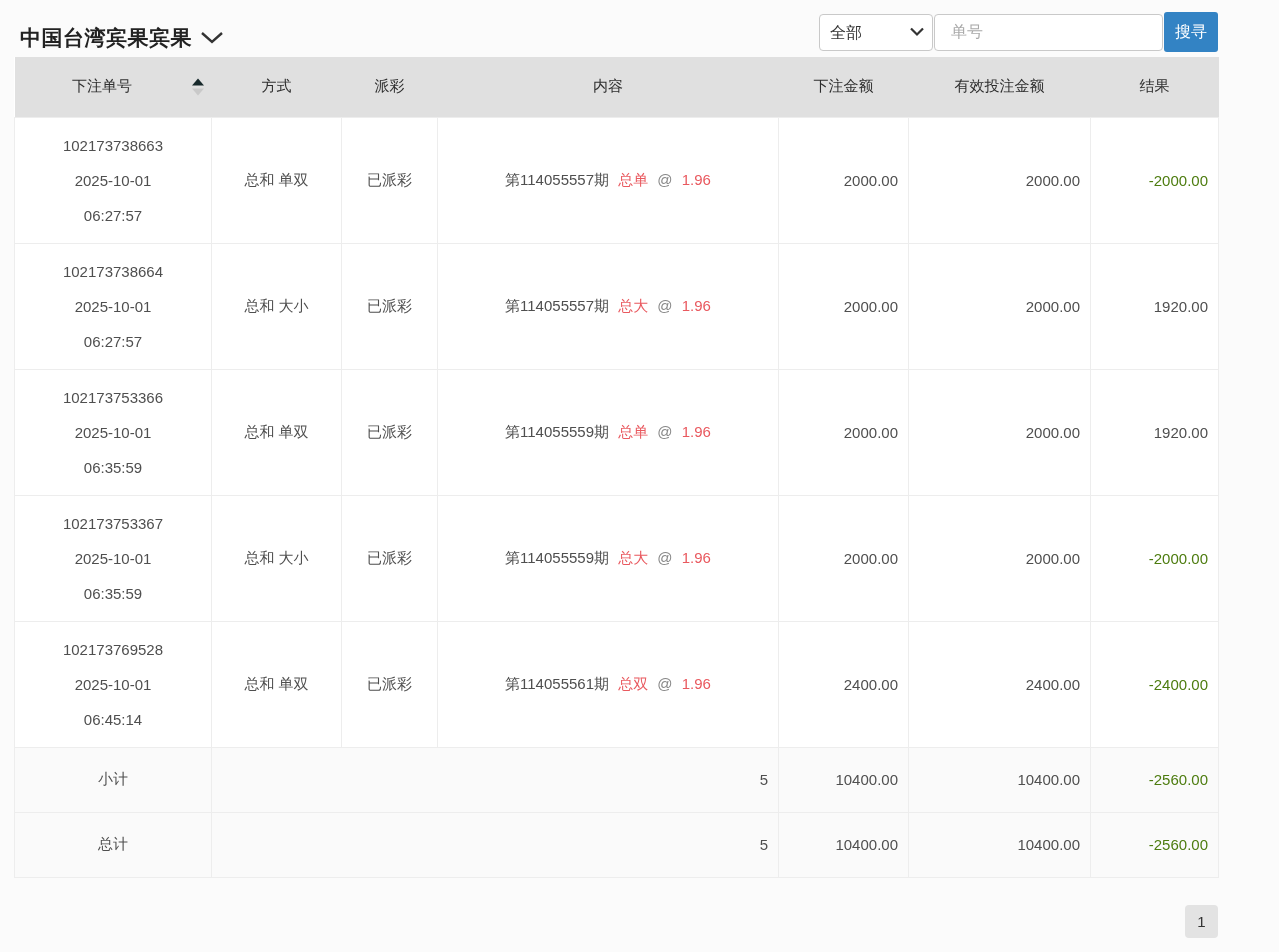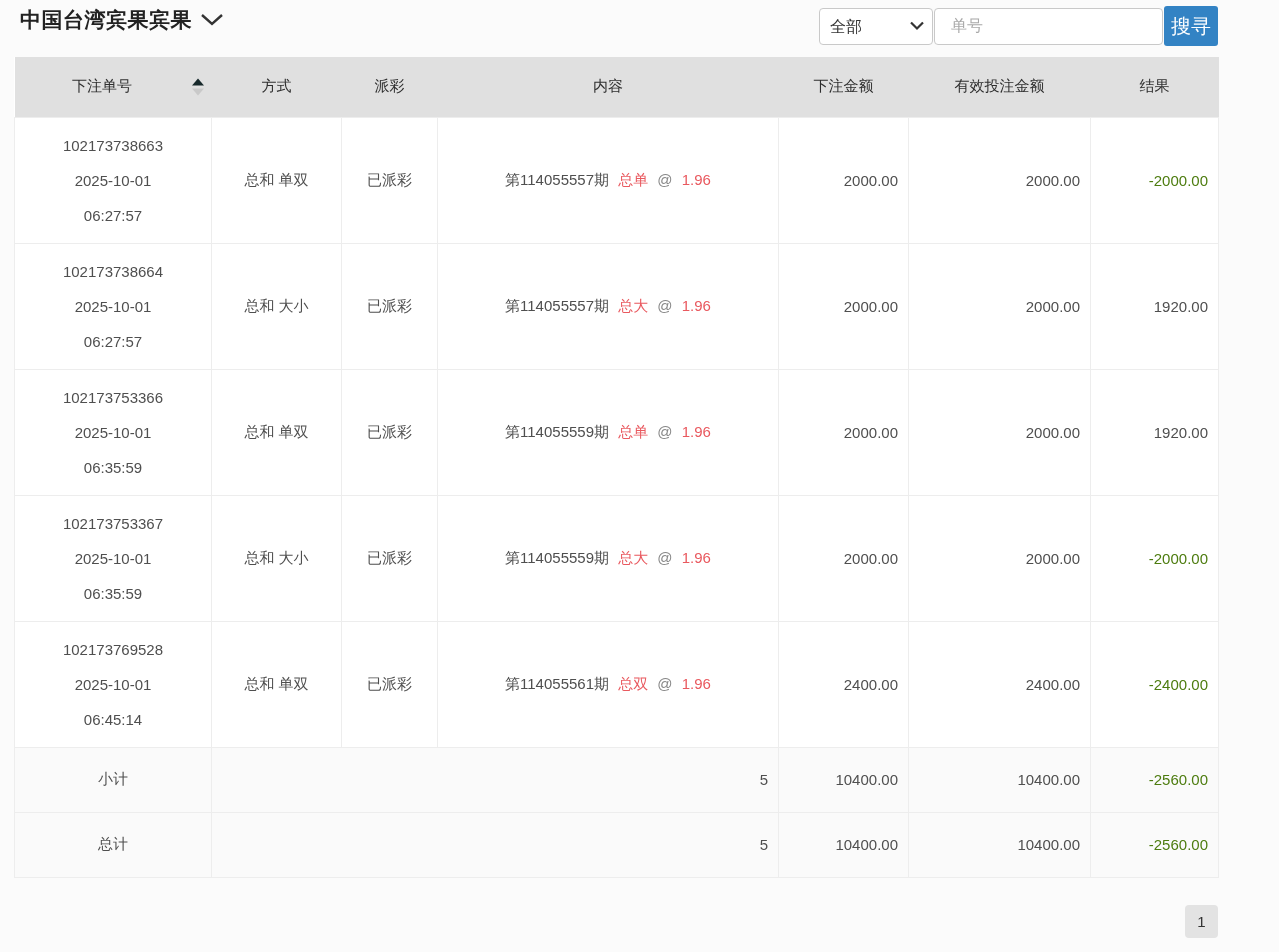--- a/index.html
+++ b/index.html
@@ -7,21 +7,21 @@
   body {
     background: #fbfbfb;
     font-family: "Liberation Sans", "DejaVu Sans", sans-serif;
     color: #4f4f4f;
   }
 
   
   .topbar {
     display: flex;
     justify-content: space-between;
-    align-items: flex-start;
+    align-items: flex-end;
     padding: 6px 61px 0 20px;
     height: 52px;
   }
   .title-wrap { display: flex; align-items: center; gap: 8px; cursor: pointer; }
   .page-title { font-size: 21px; font-weight: 700; color: #222; letter-spacing: 0.5px; }
   .title-chevron svg { display: block; }
 
   .controls { display: flex; align-items: center; gap: 1px; }
   .select-wrap { position: relative; }
   .filter-select {
@@ -42,21 +42,21 @@
     border: 1px solid #c9c9c9; border-radius: 4px;
     background: #fff; color: #333;
     font-size: 16px; padding: 0 16px;
     font-family: inherit;
   }
   .search-input::placeholder { color: #a9a9a9; }
   .search-btn {
     width: 54px; height: 40px;
     background: #3383c4; color: #fff;
     border: none; border-radius: 3px;
-    font-size: 20px; cursor: pointer;
+    font-size: 16px; cursor: pointer;
     font-family: inherit;
   }
 
   
   table.bets {
     border-collapse: collapse;
     table-layout: fixed;
     width: 1204px;
     margin: 5px 0 0 14px;
     background: #fff;

